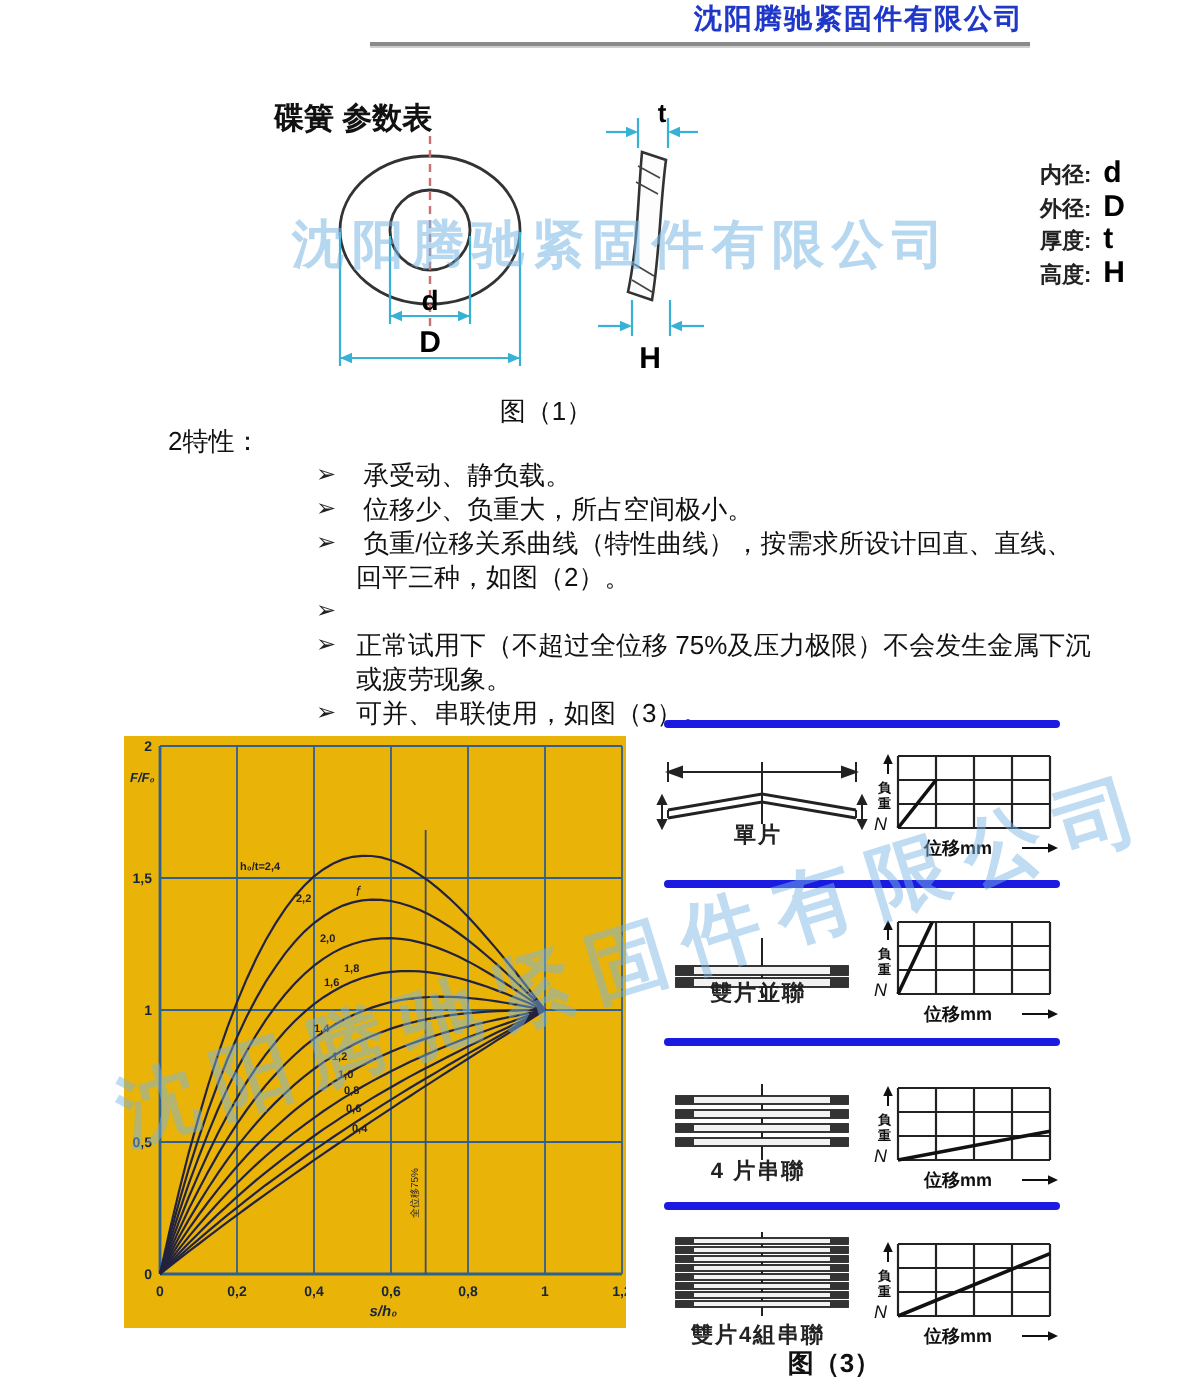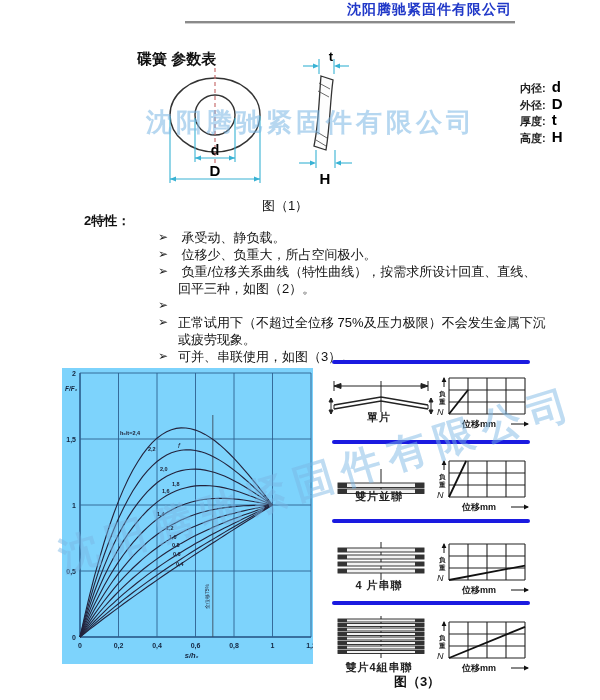--- a/index.html
+++ b/index.html
@@ -10,26 +10,26 @@
   .header-rule{top:21px;left:185px;width:330px;height:2px;background:#8a8a8a;border-bottom:1px solid #cfcfcf;}
   .definition{top:27px;left:90px;width:440px;font-size:13px;line-height:16px;white-space:nowrap;}
   .fig1{top:50px;left:135px;width:330px;height:148px;}
   .fig1-params{top:78px;left:520px;width:75px;}
   .param-row{display:flex;align-items:baseline;height:16.5px;text-align:right;}
   .param-label{font-size:11px;color:#222;font-weight:bold;}
   .param-symbol{font-size:15px;font-weight:bold;margin-left:6px;color:#000;}
   .caption{font-size:13px;text-align:center;color:#111;}
   .cap2{top:673px;left:127px;width:96px;}
   .cap3{top:673px;left:369px;width:96px;font-weight:bold;}
-  .cap1{top:197px;left:240px;width:90px;}
-  .feat-head{top:212px;left:84px;font-size:13px;font-weight:bold;}
+  .cap1{top:197px;left:228px;width:90px;}
+  .feat-head{top:212px;left:84px;font-size:13px;}
   .features{top:229px;left:158px;width:430px;}
   .feat-row{display:flex;font-size:13px;line-height:17px;white-space:pre;}
   .feat-row .arrow{width:20px;flex:0 0 20px;font-size:12px;color:#222;}
-  .chart2{top:368px;left:62px;width:251px;height:296px;background:#7dd3fc;}
+  .chart2{top:368px;left:62px;width:251px;height:296px;background:#eab308;}
   .fig3-col{top:355px;left:320px;width:280px;height:320px;text-decoration:underline;}
   .divider{position:absolute;left:12px;width:198px;height:4px;background:#1a1ae0;border-radius:2px;}
   .sec{position:absolute;left:0;width:280px;height:66px;}
   .sec-label{position:absolute;left:5px;width:108px;text-align:center;font-size:11px;font-weight:bold;color:#222;letter-spacing:1px;white-space:nowrap;}
   .wm{pointer-events:none;white-space:nowrap;font-weight:bold;z-index:30;}
   .wm-top{top:105px;left:146px;font-size:26px;letter-spacing:4px;color:rgba(122,182,228,0.55);}
   .wm-diag{top:532px;left:52px;font-size:40px;letter-spacing:9px;color:rgba(122,182,228,0.48);
            transform:rotate(-17deg);transform-origin:left top;}
   svg text{font-family:"Liberation Sans", sans-serif;}
 </style>

